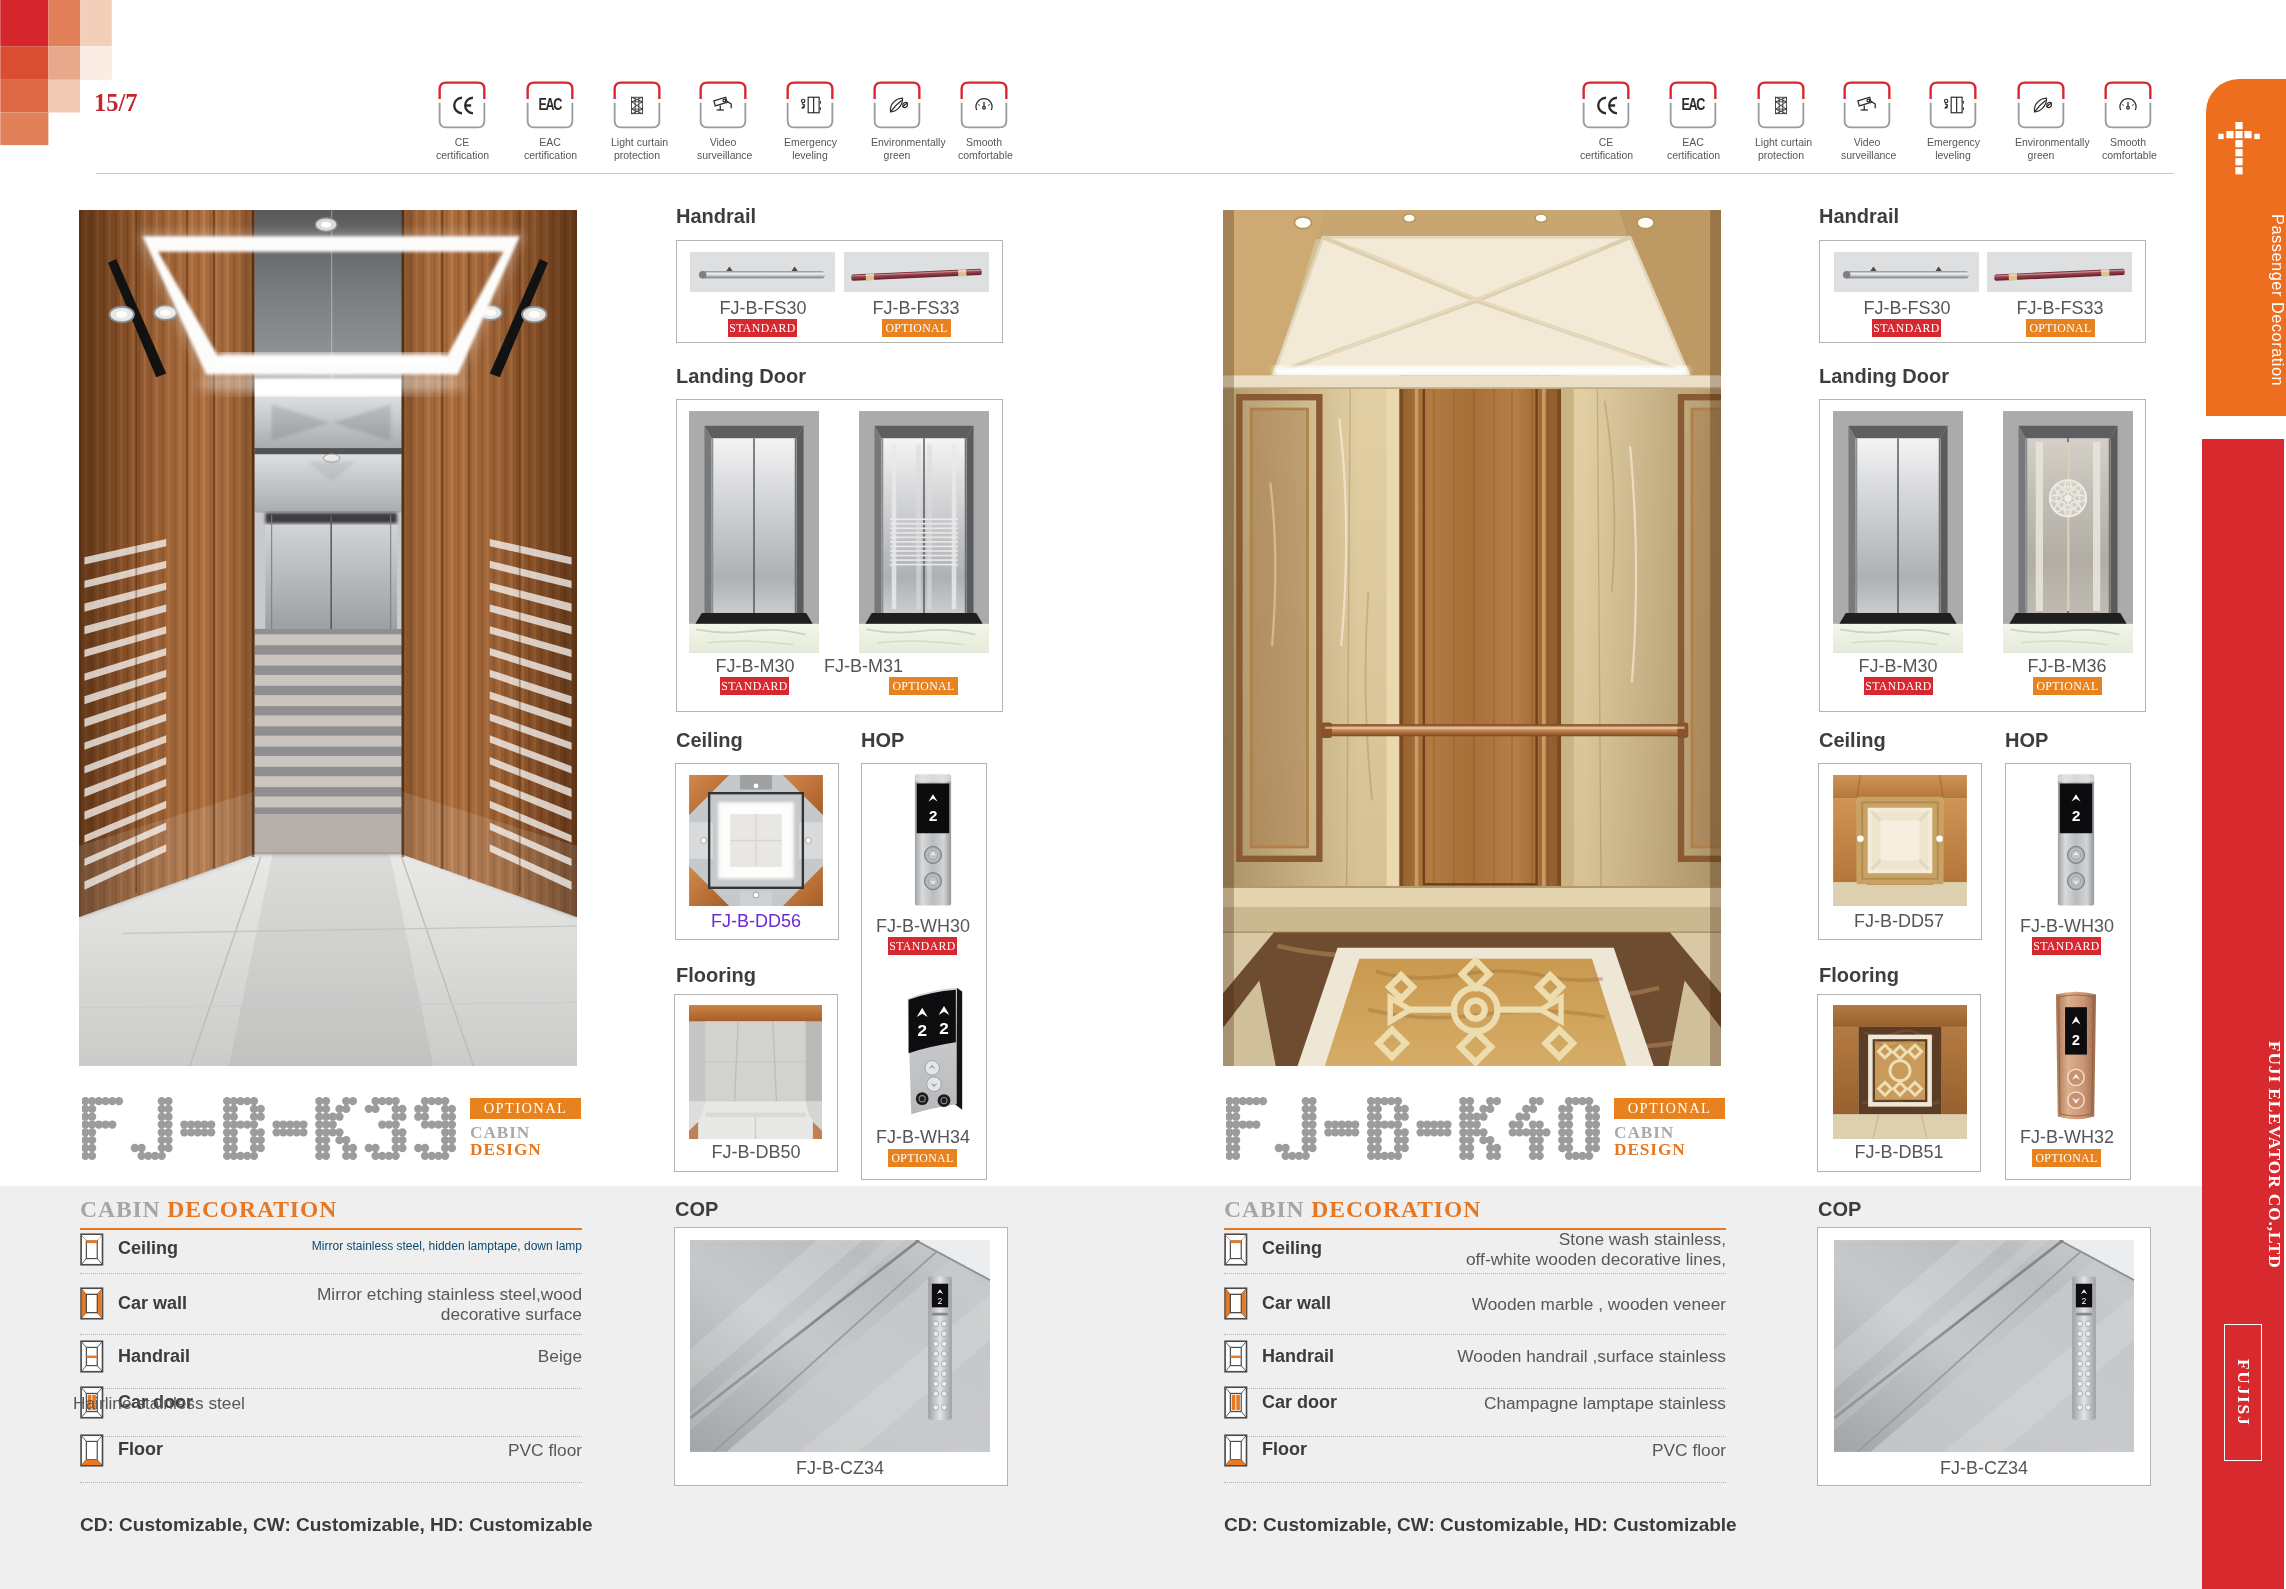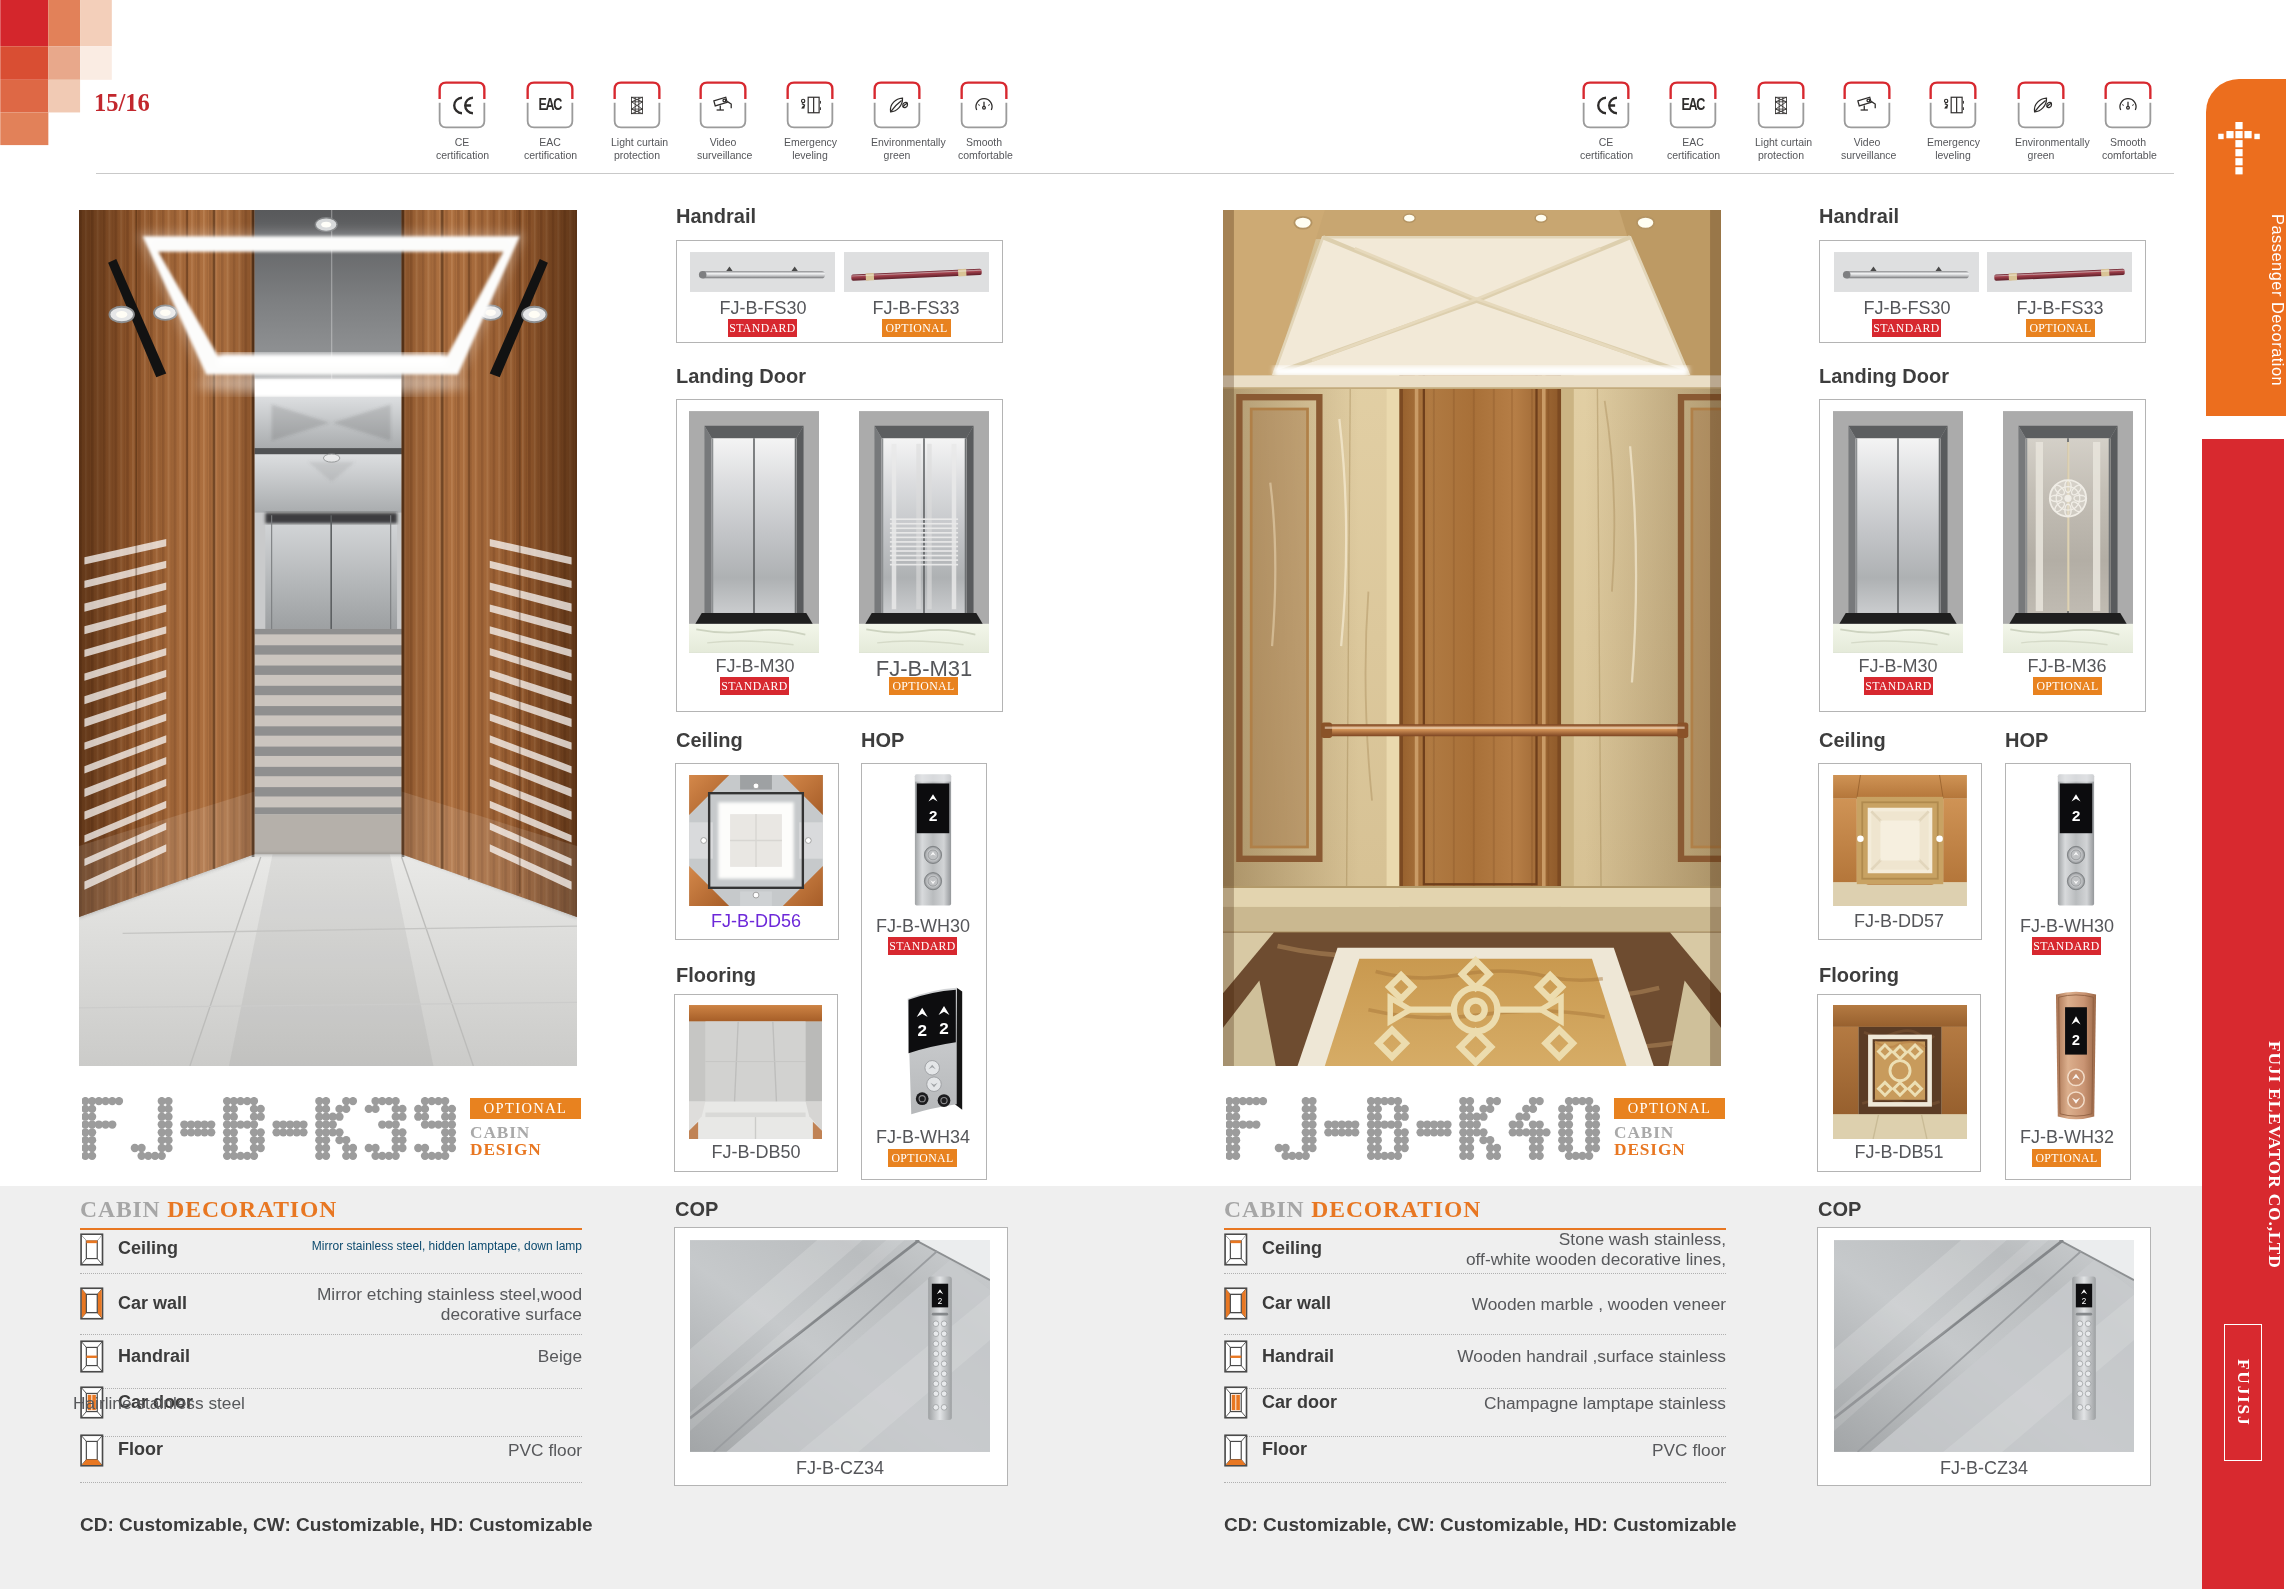--- a/index.html
+++ b/index.html
@@ -12,21 +12,21 @@
 <rect x="53" y="0" width="35" height="51" fill="#e28159"></rect>
 <rect x="88" y="0" width="35" height="51" fill="#f3cfba"></rect>
 <rect x="0" y="51" width="53" height="37" fill="#d94e33"></rect>
 <rect x="53" y="51" width="35" height="37" fill="#e8a88b"></rect>
 <rect x="88" y="51" width="35" height="37" fill="#faece3"></rect>
 <rect x="0" y="88" width="53" height="36" fill="#de6845"></rect>
 <rect x="53" y="88" width="35" height="36" fill="#f1cab4"></rect>
 <rect x="0" y="124" width="53" height="36" fill="#e28159"></rect>
 </svg></div>
 
-<div style="position:absolute;left:94px;top:89px;font-family:'Liberation Serif',serif;font-size:24.5px;font-weight:bold;color:#c2272d">15/16</div>
+<div style="position:absolute;left:94px;top:89px;font-family:'Liberation Serif',serif;font-size:24.5px;font-weight:bold;color:#c2272d">15/7</div>
 
 <div style="position:absolute;left:436px;top:79px;width:52px;text-align:center">
 <svg width="52" height="52" viewBox="0 0 57 57">
 <path d="M4,22 L4,11 Q4,4 11,4 L46,4 Q53,4 53,11 L53,22" fill="none" stroke="#d7282f" stroke-width="2.6"></path>
 <path d="M53,26 L53,46 Q53,53 46,53 L11,53 Q4,53 4,46 L4,26" fill="none" stroke="#9b9b9b" stroke-width="2"></path>
 <g transform="translate(14.5,15)">
           <path d="M14,5.5 A8.5,8.5 0 1 0 14,22.5" fill="none" stroke="#2e2c2b" stroke-width="2.6"></path>
           <path d="M26,5.5 A8.5,8.5 0 1 0 26,22.5 M17.5,14 L24,14" fill="none" stroke="#2e2c2b" stroke-width="2.6"></path>
         </g>
 </svg>
@@ -1042,21 +1042,21 @@
       <rect x="34" y="148" width="75" height="1.8" fill="#e8e8e8"></rect>
       <rect x="34" y="153" width="75" height="1.8" fill="#e8e8e8"></rect>
       <rect x="34" y="158" width="75" height="1.8" fill="#e8e8e8"></rect>
       <rect x="34" y="163" width="75" height="1.8" fill="#e8e8e8"></rect>
       <rect x="34" y="168" width="75" height="1.8" fill="#e8e8e8"></rect>
 <polygon points="14,222 129,222 136,234 7,234" fill="#1f1f1f"></polygon>
 </svg>
 
 <div style="position:absolute;left:755px;top:656px;width:200px;margin-left:-100px;text-align:center;font-size:18px;color:#55565a">FJ-B-M30</div>
 
-<div style="position:absolute;left:924px;top:656px;width:200px;margin-left:-100px;text-align:center;font-size:22px;color:#55565a">FJ-B-M31</div>
+<div style="position:absolute;left:924px;top:656px;width:200px;margin-left:-100px;text-align:left;font-size:18px;color:#55565a">FJ-B-M31</div>
 
 <div style="position:absolute;left:720px;top:677px;width:69px;height:18px;background:#d7282f;color:#fff;font-family:'Liberation Serif',serif;font-size:11.8px;letter-spacing:0.4px;text-align:center;line-height:18px">STANDARD</div>
 
 <div style="position:absolute;left:889px;top:677px;width:69px;height:18px;background:#e8821f;color:#fff;font-family:'Liberation Serif',serif;font-size:11.8px;letter-spacing:0.4px;text-align:center;line-height:18px">OPTIONAL</div>
 
 <div style="position:absolute;left:676px;top:729px;font-size:20px;font-weight:bold;color:#3d3d3d">Ceiling</div>
 
 <div style="position:absolute;left:675px;top:763px;width:162px;height:175px;border:0.9px solid #b4b4b4;background:#fff"></div>
 
 <svg style="position:absolute;left:689px;top:775px" width="134" height="131" viewBox="0 0 147 144">

